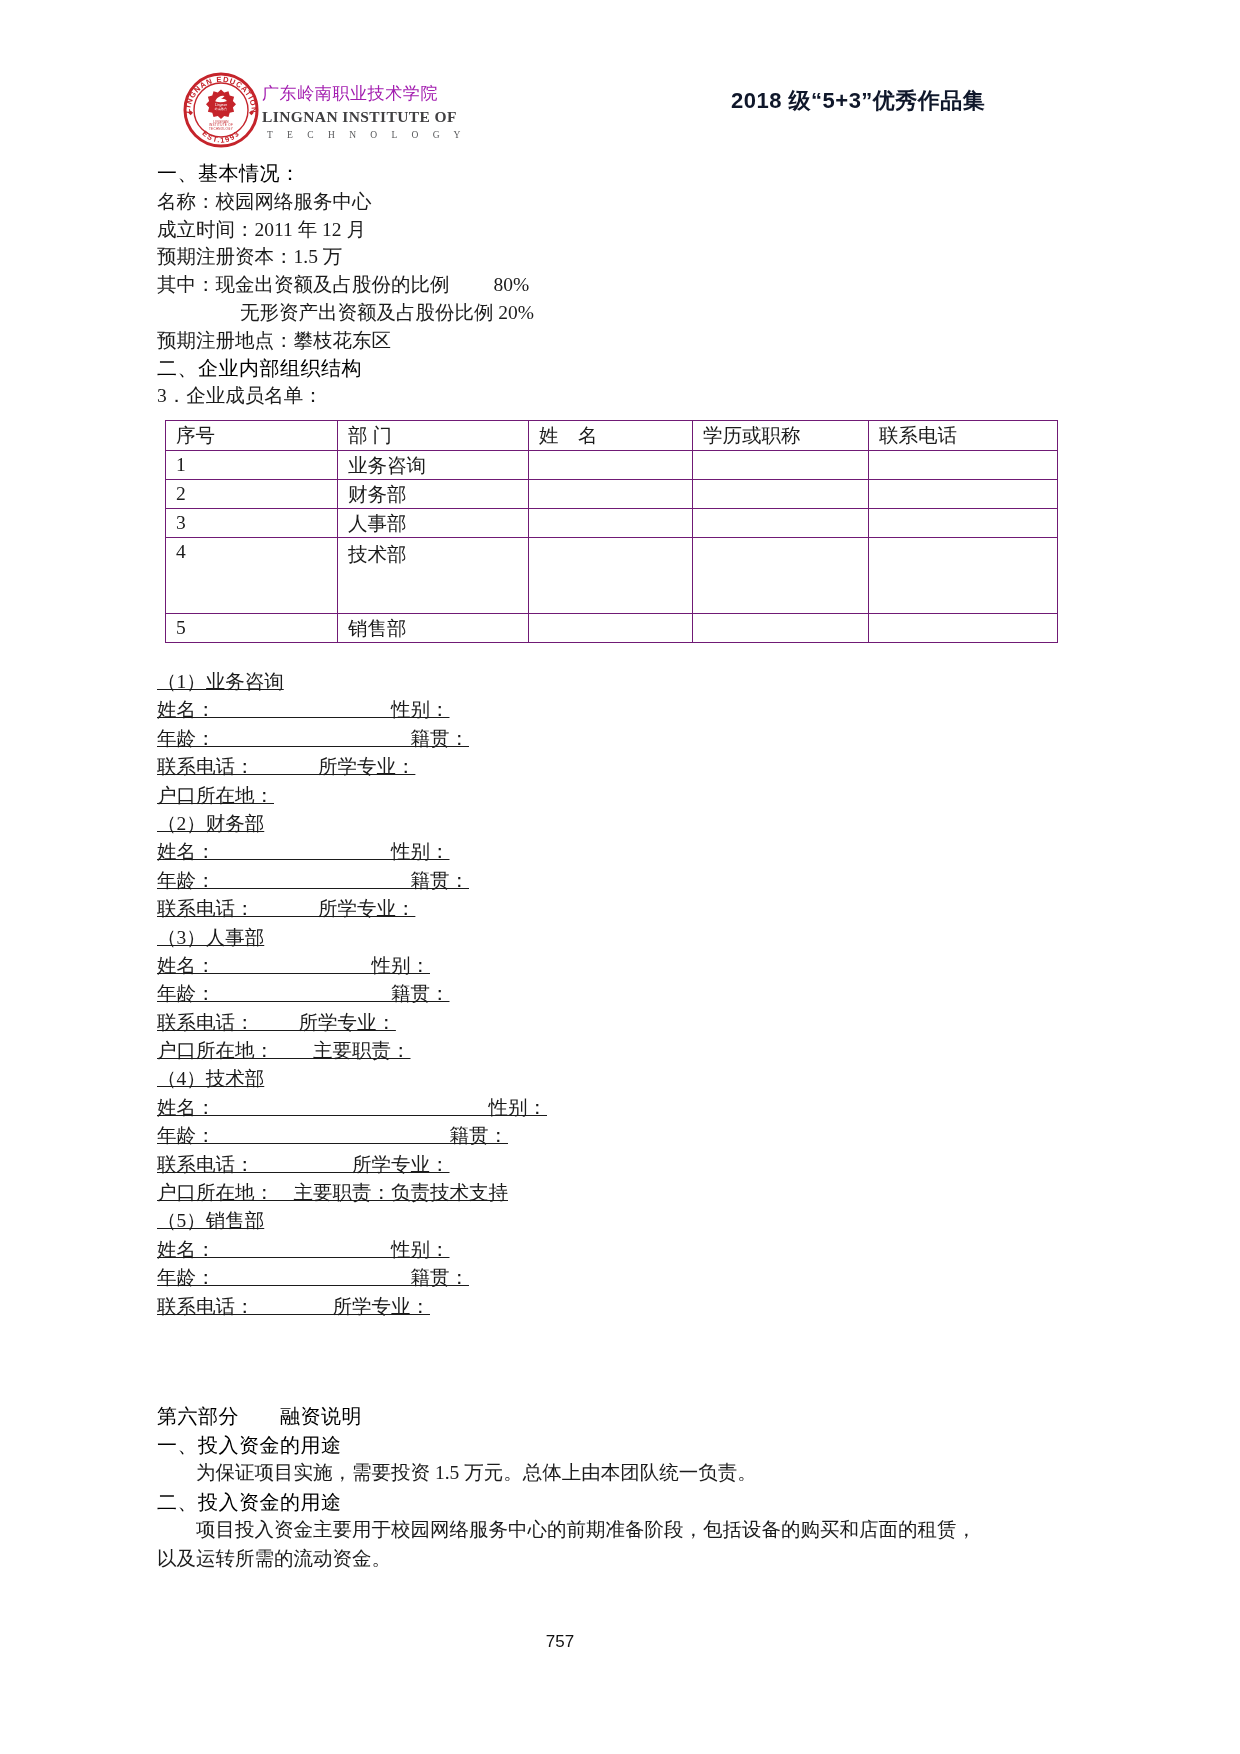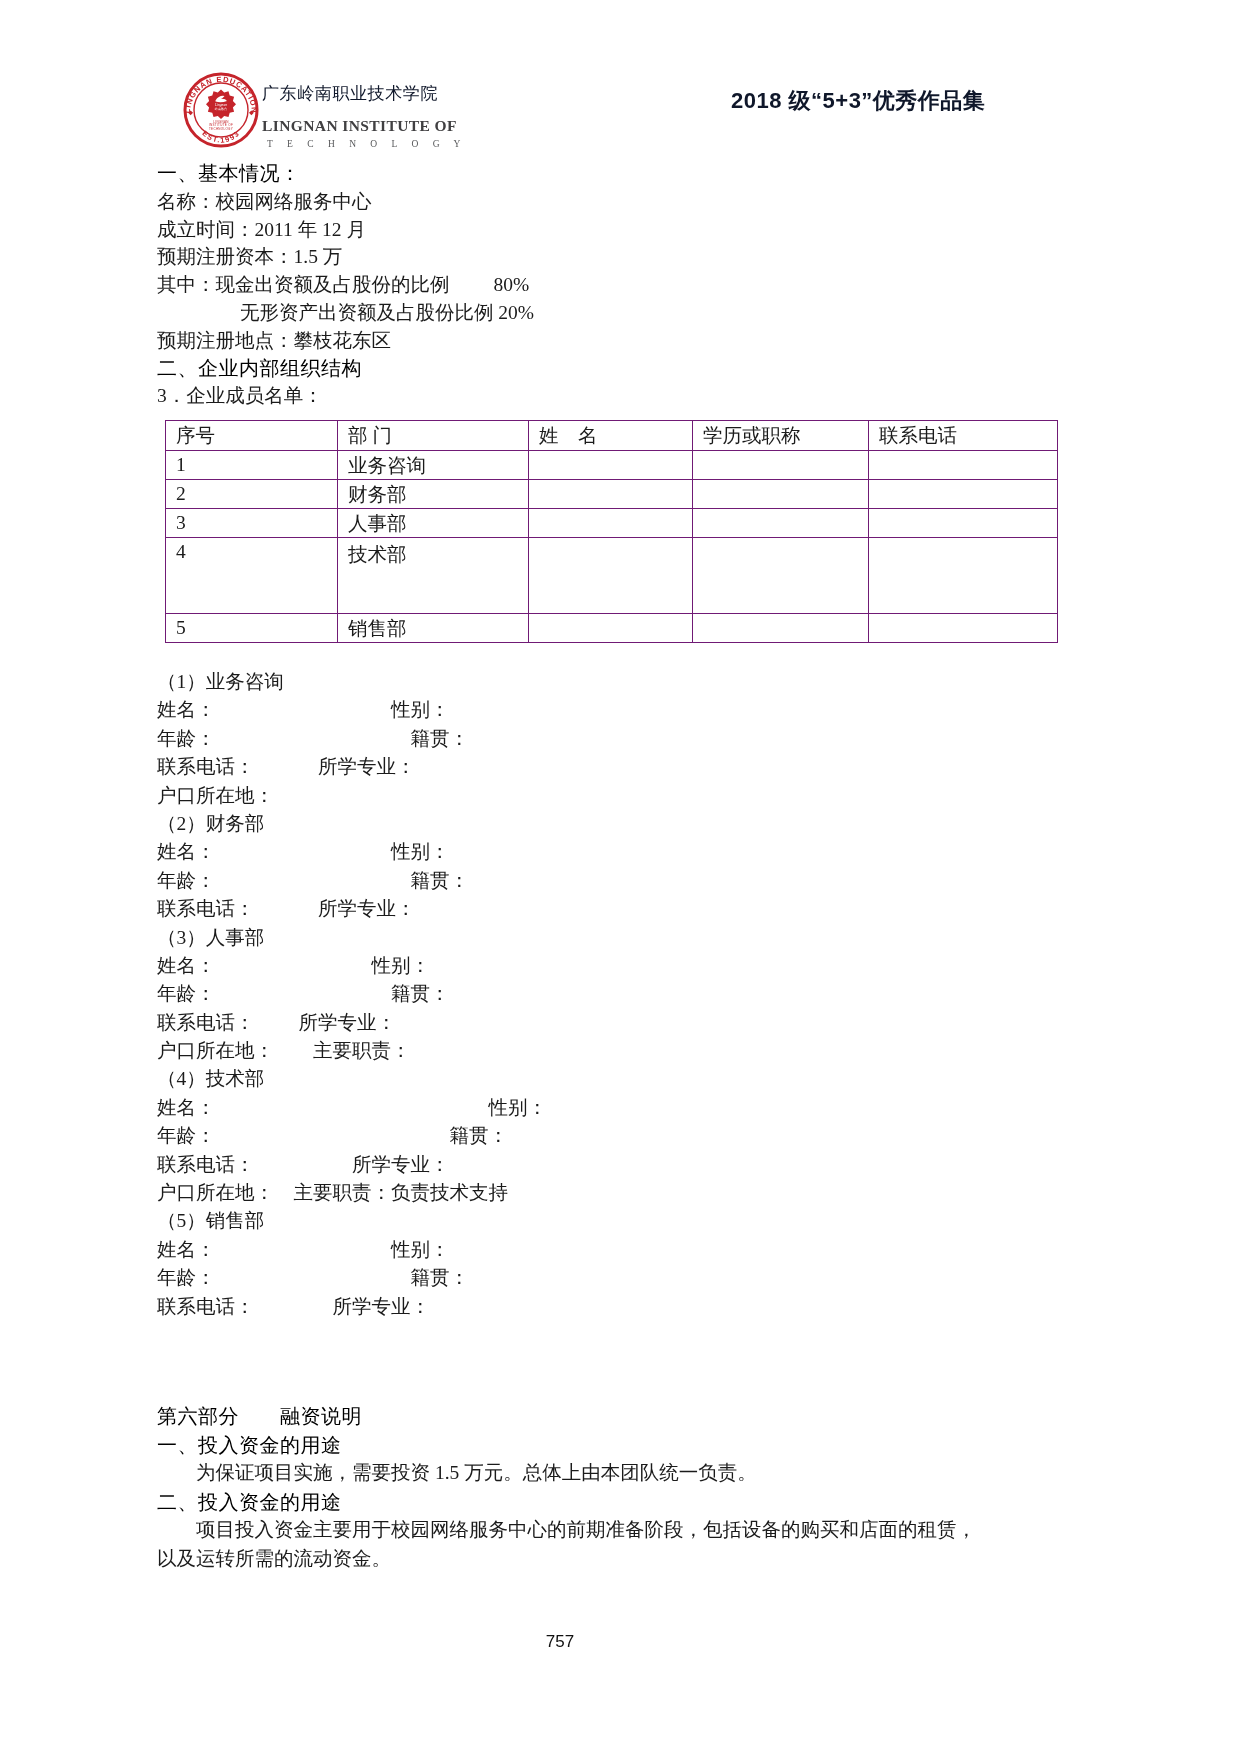--- a/index.html
+++ b/index.html
@@ -7,45 +7,45 @@
     position:relative; width:1240px; height:1754px; margin:0 auto;
     background:#ffffff; overflow:hidden;
     font-family:"Liberation Serif", serif; color:#1b1b1b;
   }
 
   
   .seal { position:absolute; left:182px; top:71px; }
   .org-block { position:absolute; left:262px; top:82px; width:178px; }
   .org-cn {
     font-family:"Liberation Sans", sans-serif; font-weight:500;
-    font-size:17px; letter-spacing:0.6px; color:#0f172a; white-space:pre;
+    font-size:17px; letter-spacing:0.6px; color:#a21caf; white-space:pre;
   }
   .org-en1 {
     font-family:"Liberation Serif", serif; font-weight:700;
-    font-size:15.5px; letter-spacing:0.4px; color:#414042; margin-top:12px; white-space:pre;
+    font-size:15.5px; letter-spacing:0.4px; color:#414042; margin-top:3px; white-space:pre;
   }
   .org-en2 {
     font-family:"Liberation Serif", serif; font-size:9.5px; letter-spacing:6px;
     color:#58595b; margin-top:4px; text-align:center; padding-left:5px; white-space:pre;
   }
   .doc-title {
     position:absolute; left:731px; top:86px;
     font-family:"Liberation Sans", sans-serif; font-weight:700;
     font-size:22px; letter-spacing:0.5px; color:#0f172a; white-space:pre;
   }
 
   
   .line { white-space:pre; font-size:19.5px; height:28.4px; line-height:28.4px; }
   .line.heading {
     font-family:"Liberation Sans", sans-serif; font-weight:400;
     font-size:20px; letter-spacing:0.5px; color:#000;
   }
   #intro-block { position:absolute; left:157px; top:160px; }
   #intro-block .line { height:27.8px; line-height:27.8px; }
-  #member-details-block { position:absolute; left:157px; top:668px; }
+  #member-details-block { position:absolute; left:157px; top:668px;text-decoration:underline; }
   #financing-block { position:absolute; left:157px; top:1402px; }
   #financing-block .line { height:28.6px; line-height:28.6px; }
 
   
   #members-table {
     position:absolute; left:165px; top:420px; width:892px;
     border-collapse:collapse; table-layout:fixed;
   }
   #members-table th, #members-table td {
     border:1px solid #701a75; font-weight:normal; text-align:left;

